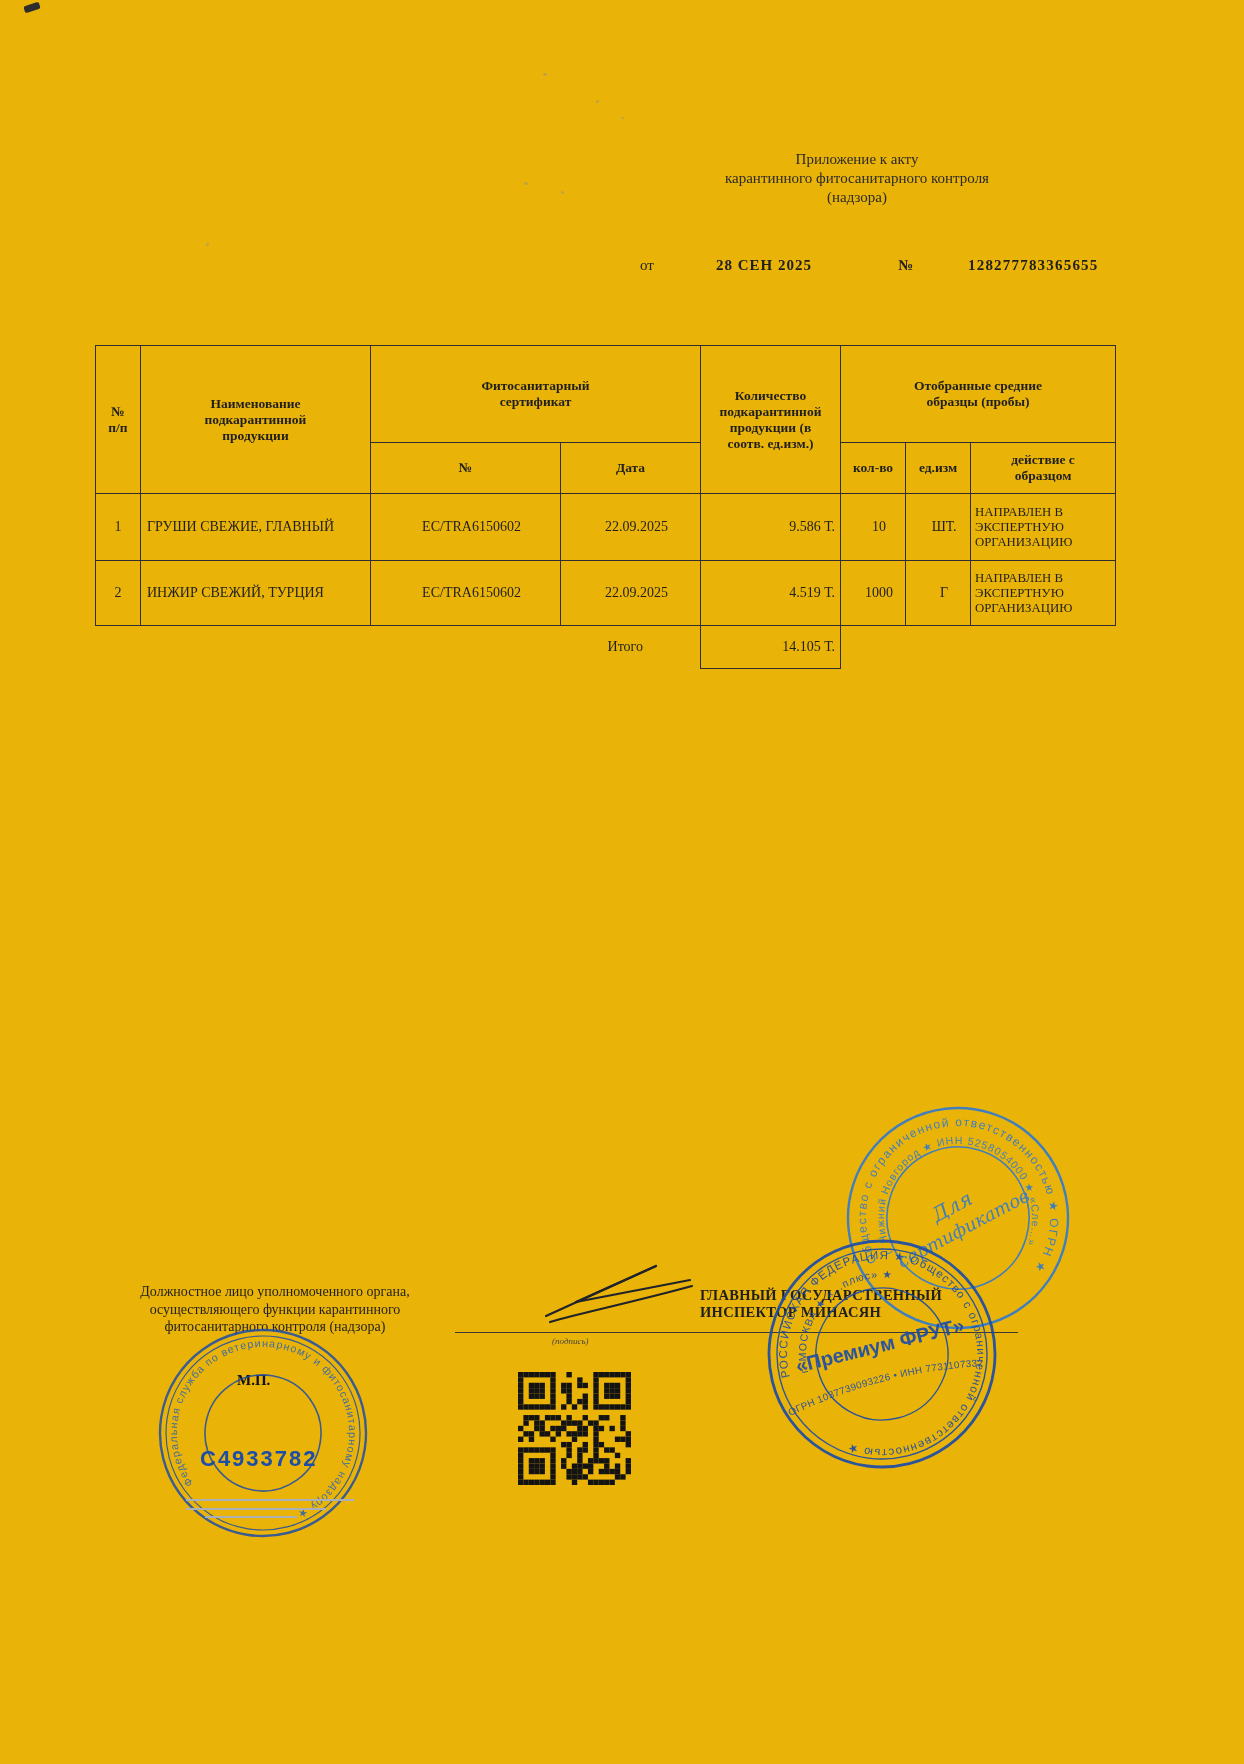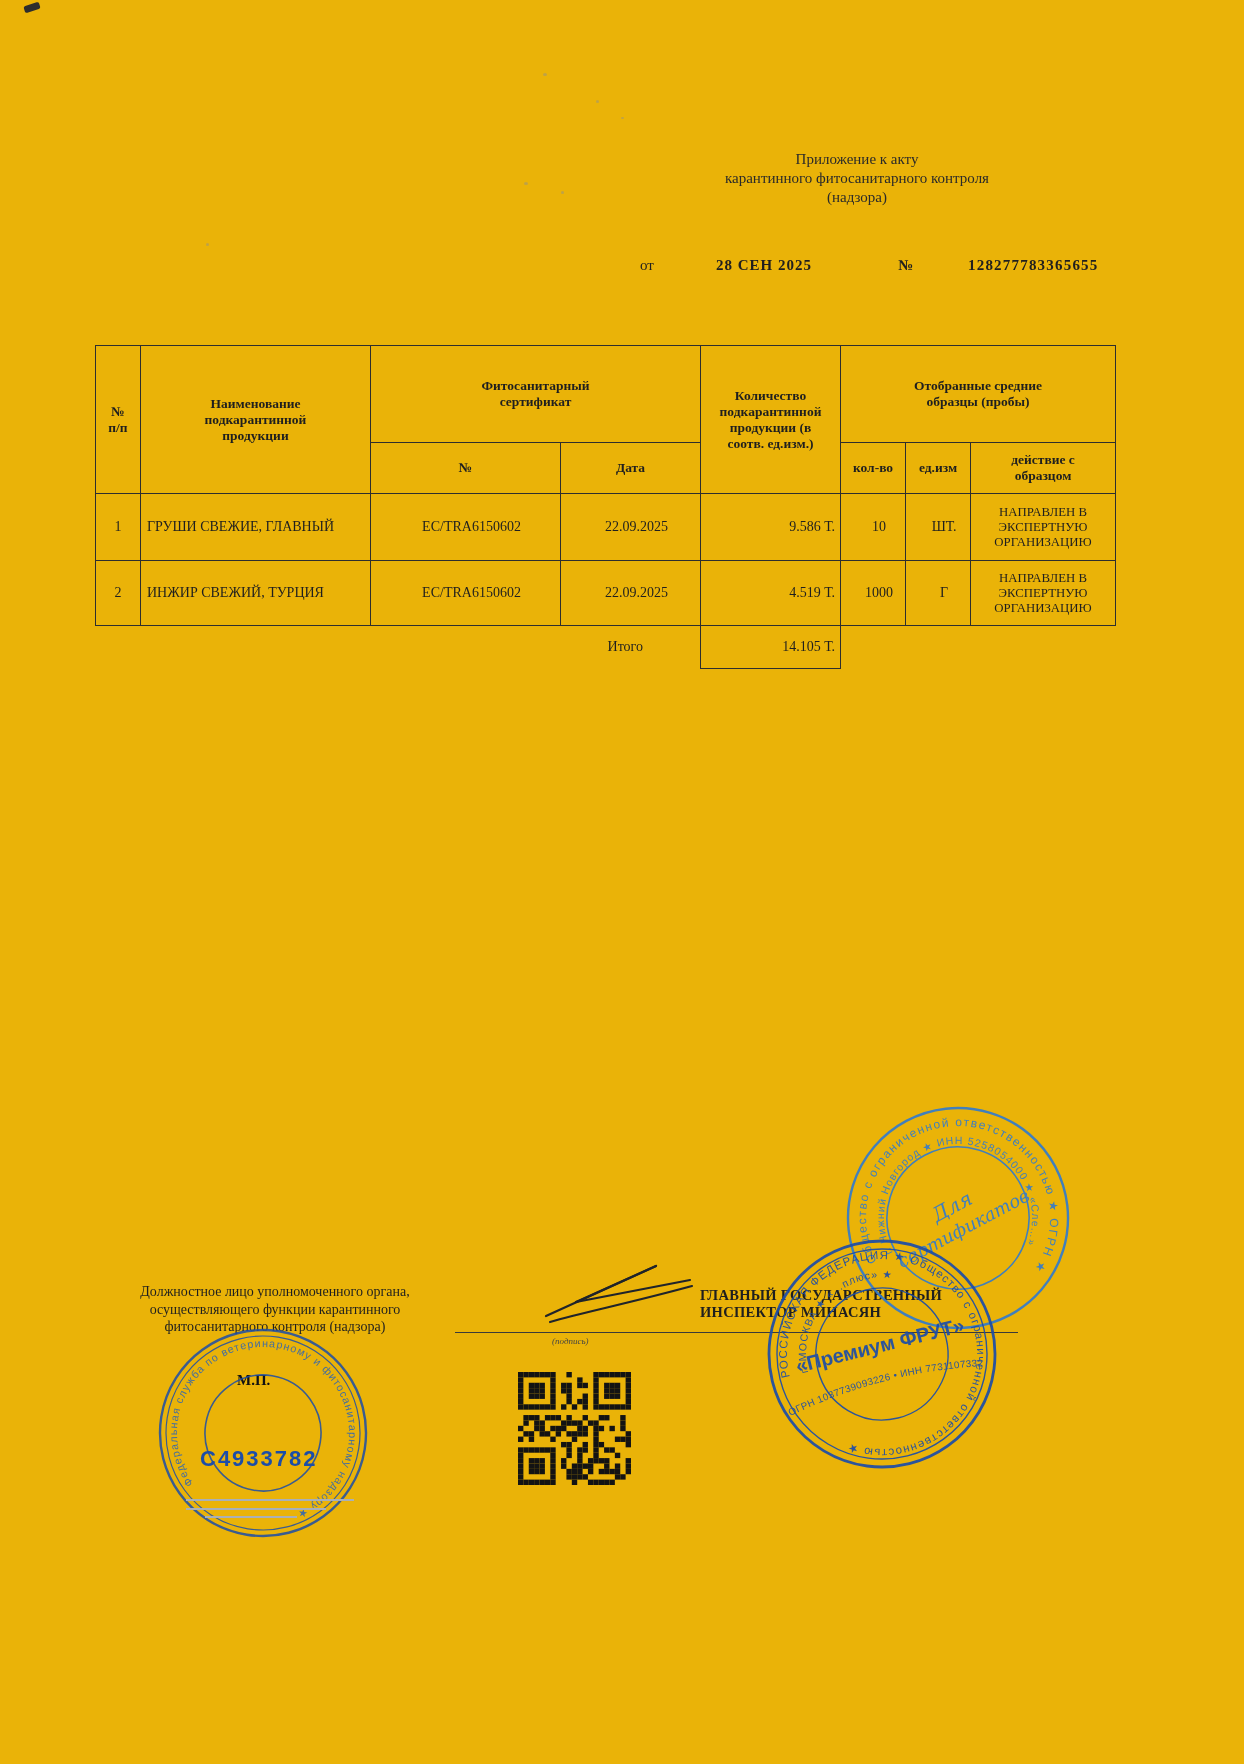--- a/index.html
+++ b/index.html
@@ -22,21 +22,21 @@
   .doc-table th{font-weight:bold;text-align:center;}
   .h1 th{height:92px;}
   .h2 th{height:46px;}
   .r1 td{height:62px;}
   .r2 td{height:60px;}
   .doc-table td{font-size:14px;}
   td.c-num{text-align:center;}
   td.c-name{text-align:left;padding-left:6px;}
   td.c-cert,td.c-date,td.c-sq,td.c-su{text-align:center;padding-left:16px;}
   td.c-qty{text-align:right;padding-right:5px;margin-left:44px;}
-  td.c-act{text-align:center;font-size:12.8px;line-height:15px;}
+  td.c-act{text-align:left;font-size:12.8px;line-height:15px;}
   tr.total-row td{border:none;height:38px;}
   tr.total-row td.t-label{text-align:center;padding-right:14px;}
   tr.total-row td.t-value{border:1.6px solid #2e2e2e;text-align:right;padding-right:5px;}
   
   .officials{position:absolute;left:120px;top:1283px;width:310px;text-align:center;
     font-size:14px;line-height:17.5px;}
   .sig-rule{position:absolute;left:455px;top:1332px;width:563px;border-top:1.6px solid #3a3a3a;}
   .sig-caption{position:absolute;left:552px;top:1336px;font-size:9px;font-style:italic;color:#444;}
   .inspector{position:absolute;left:700px;top:1287px;width:330px;font-weight:bold;
     font-size:14.5px;line-height:17px;letter-spacing:.3px;}

